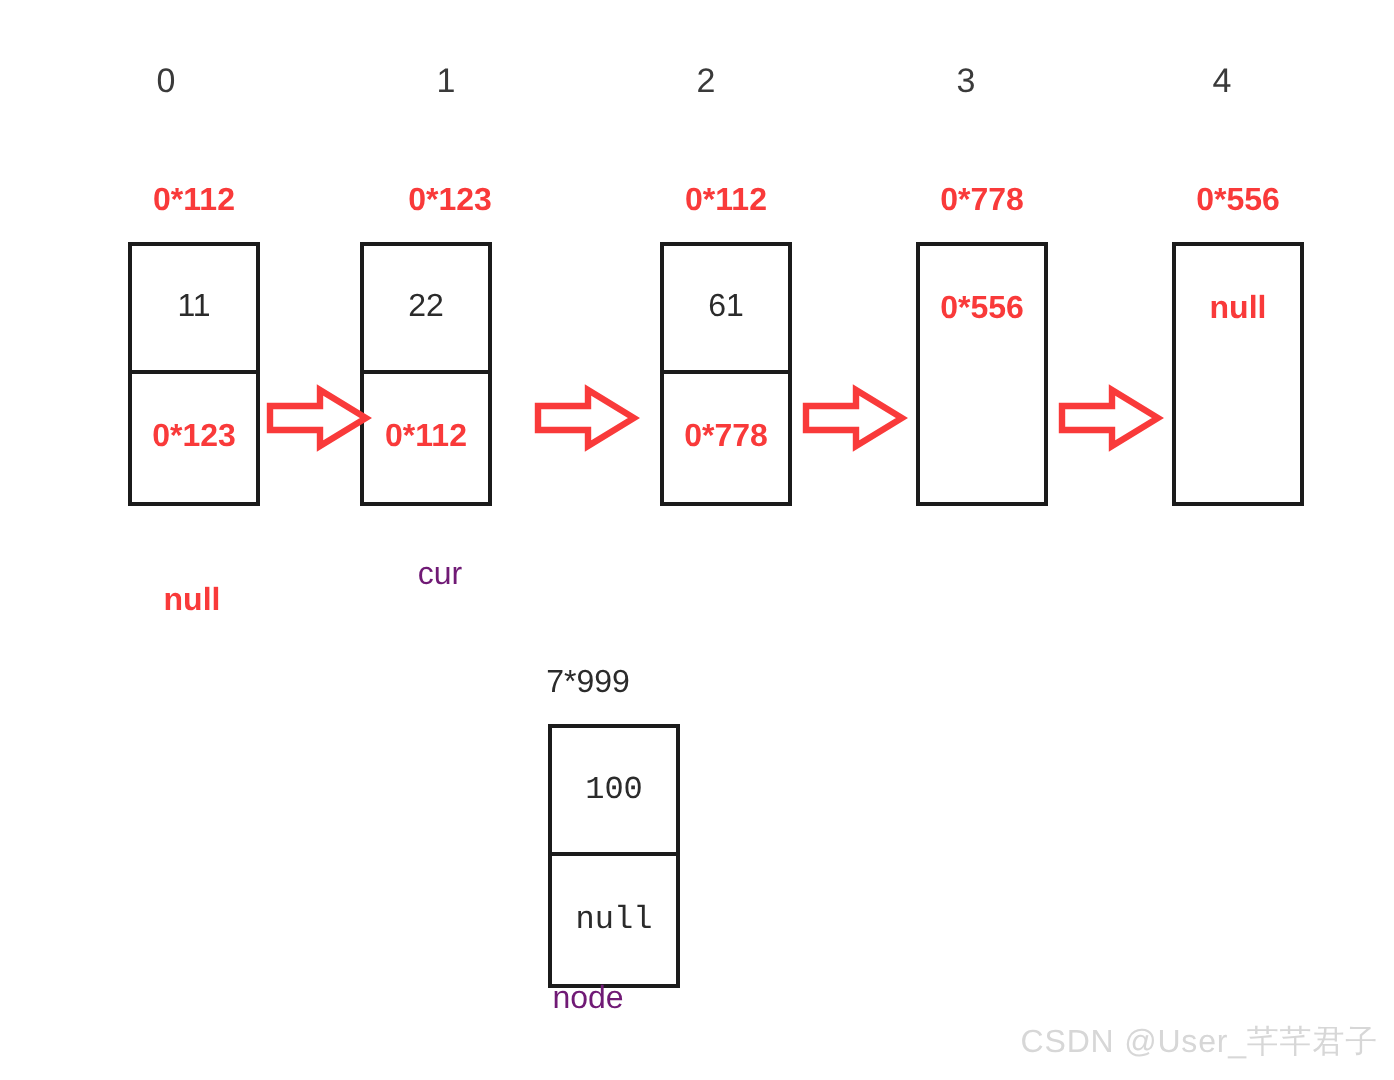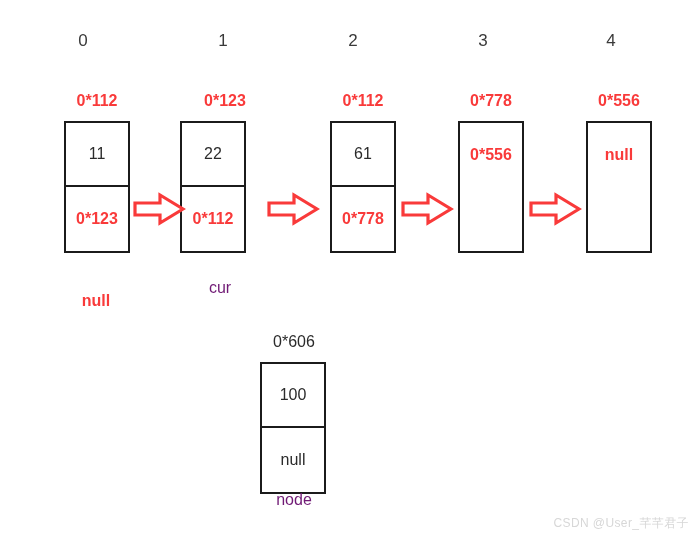--- a/index.html
+++ b/index.html
@@ -101,21 +101,21 @@
   }
   .ptr-label.dark {
     color: #701a75;
   }
 
   
   .watermark {
     position: absolute;
     right: 8px;
     bottom: 8px;
-    font-size: 12px;
+    font-size: 16px;
     color: #d7d7d7;
     letter-spacing: 0.4px;
     white-space: nowrap;
   }
 </style>
 </head>
 <body>
 
 <div id="canvas">
 
@@ -187,23 +187,23 @@
   </div>
   <div class="arrow" style="left:528px; top:192px;">
     <svg width="54" height="34" viewBox="0 0 54 34">
       <polygon points="3,11 28,11 28,3 51,17 28,31 28,23 3,23" fill="#ffffff" stroke="#f93a3a" stroke-width="3.2" stroke-linejoin="miter"></polygon>
     </svg>
   </div>
 
   <div class="ptr-label red" style="left:56px; top:292px;">null</div>
   <div class="ptr-label dark" style="left:180px; top:279px;">cur</div>
 
-  <div class="addr-label dark" style="left:254px; top:333px;">0*606</div>
-
-  <div class="node plain" style="left:260px; top:362px;">
+  <div class="addr-label dark" style="left:254px; top:333px;">7*999</div>
+
+  <div class="node plain" style="left:274px; top:362px;font-family:Liberation Mono, monospace;">
     <div class="cell top">
       <span>100</span>
     </div>
     <div class="cell bottom">
       <span>null</span>
     </div>
   </div>
 
   <div class="ptr-label dark" style="left:254px; top:491px;">node</div>
 

